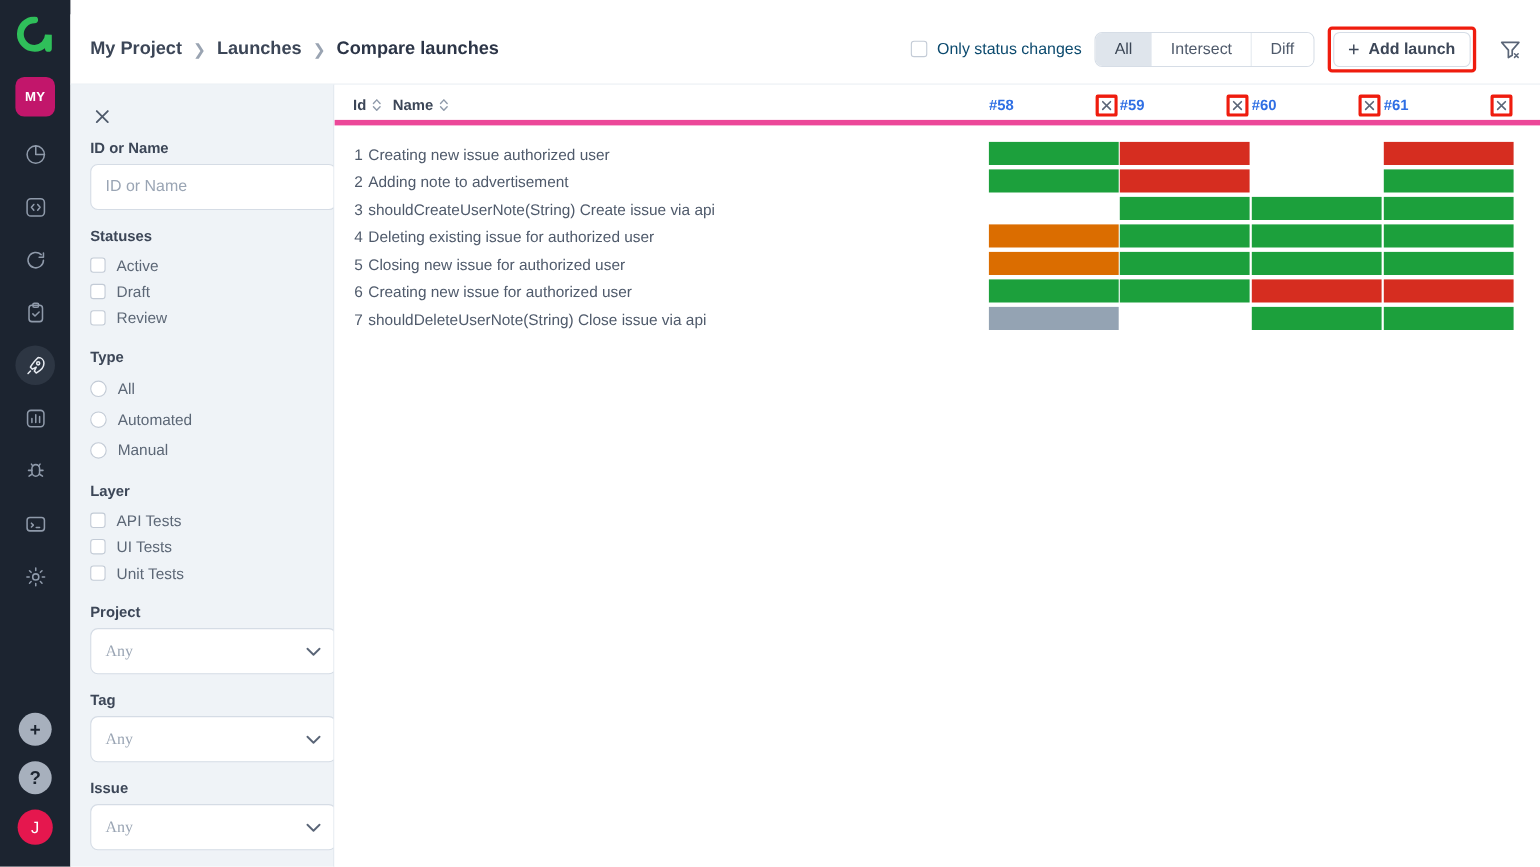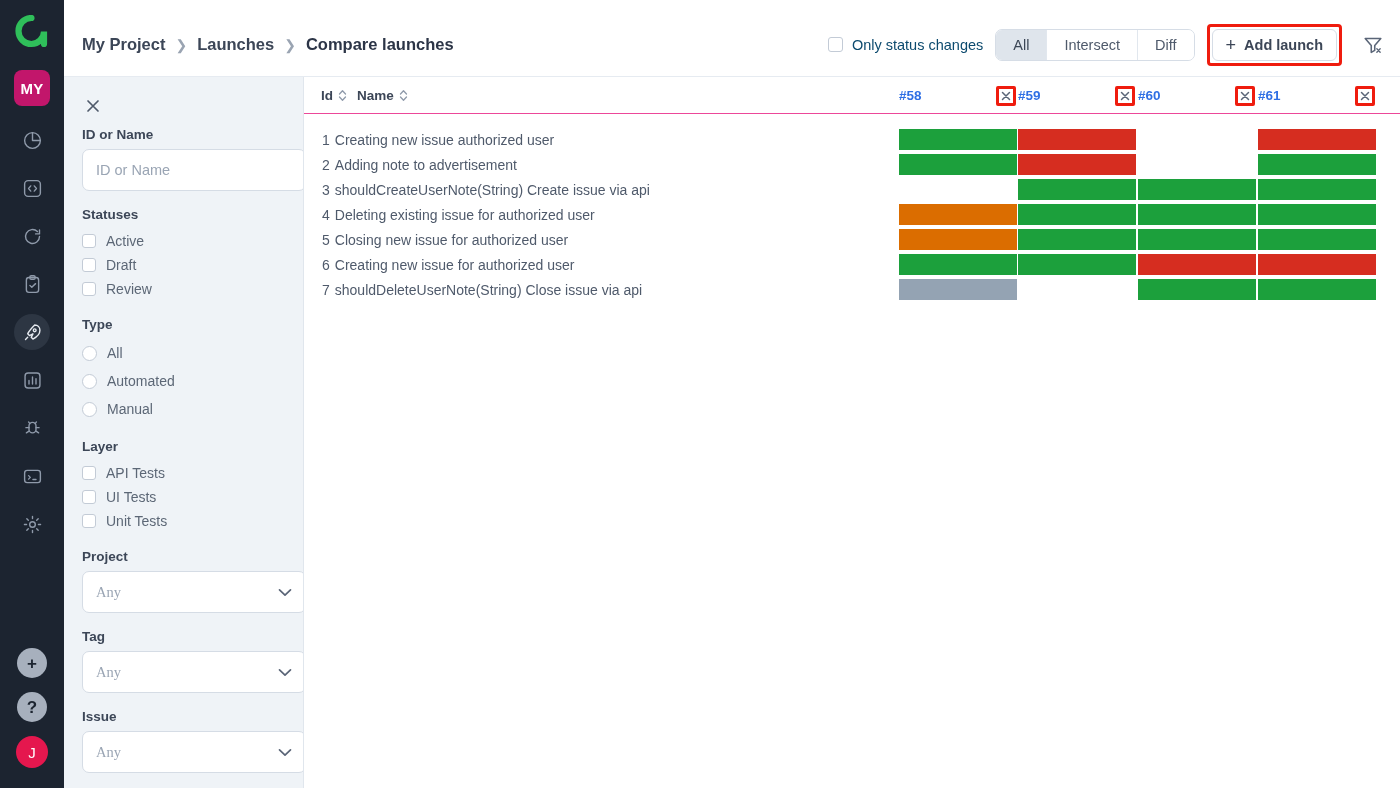--- a/index.html
+++ b/index.html
@@ -19,21 +19,21 @@
     flex: 0 0 64px;
   }
   .rail-logo {
     width: 64px; height: 64px;
     display: flex; align-items: center; justify-content: center;
   }
   .rail-logo svg { display: block; }
   .rail-project {
     width: 36px; height: 36px; margin-top: 6px;
     border-radius: 8px; background: #c2166b;
-    color: #fff; font-size: 15px; font-weight: bold;
+    color: #fff; font-size: 12px; font-weight: bold;
     display: flex; align-items: center; justify-content: center;
     letter-spacing: .3px;
     cursor: pointer;
     text-align: center;
   }
   .rail-icons { margin-top: 10px; display: flex; flex-direction: column; align-items: center; gap: 0; }
   .rail-btn {
     width: 40px; height: 48px;
     display: flex; align-items: center; justify-content: center;
     cursor: pointer; position: relative;
@@ -155,21 +155,21 @@
     background: #fff; padding: 0 13px;
     display: flex; align-items: center; justify-content: space-between;
     cursor: pointer;
   }
   .select-box span { font-size: 14.5px; color: #9aa5b4; font-family: Liberation Serif, serif; }
   .chev { width: 14px; height: 9px; }
 
   
   .table-area { flex: 1 1 auto; min-width: 0; background: #fff; position: relative; overflow: hidden; }
   .thead {
-    height: 37px; border-bottom: 1px solid #ec4899;
+    height: 37px; border-bottom: 5px solid #ec4899;
     display: flex; align-items: center; position: relative; text-decoration: underline;
   }
   .th-id {
     position: absolute; left: 17px; top: 0; height: 37px;
     display: flex; align-items: center; gap: 5px;
     font-size: 13.5px; font-weight: bold; color: #3c4657; cursor: pointer;
   }
   .th-name {
     position: absolute; left: 53px; top: 0; height: 37px;
     display: flex; align-items: center; gap: 5px;

